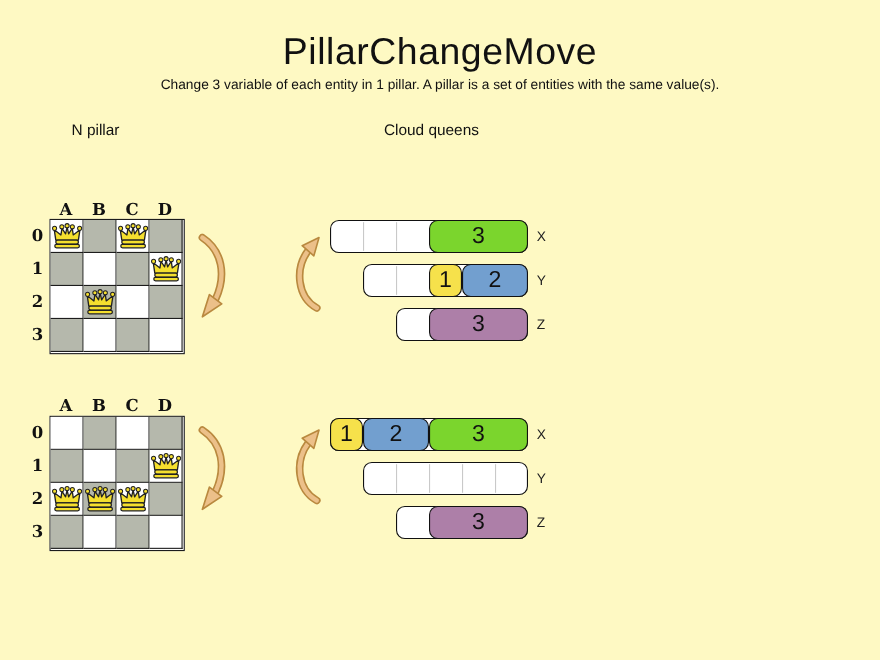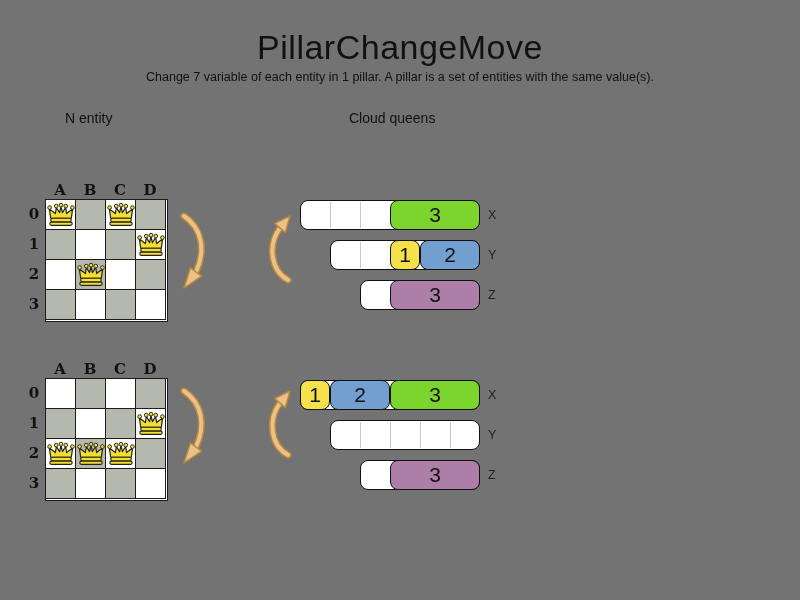--- a/index.html
+++ b/index.html
@@ -1,16 +1,16 @@
 <!DOCTYPE html>
 <html><head>
 <meta charset="utf-8">
 <style>
   html,body{margin:0;padding:0;background:#fff;}
-  #canvas{position:relative;width:800px;height:600px;background:#737373;overflow:hidden;
+  #canvas{position:relative;width:800px;height:600px;background:#fef9c3;overflow:hidden;
           font-family:"Liberation Sans",sans-serif;color:#111;}
   .abs{position:absolute;}
   #title{left:0;top:28px;width:800px;text-align:center;font-size:34px;letter-spacing:.5px;}
   #subtitle{left:0;top:70px;width:800px;text-align:center;font-size:12.5px;}
   .section-label{font-size:14px;}
   
   .board{border:1px solid #1c1c1c;background:#fff;}
   .cell{width:30px;height:30px;box-sizing:border-box;border-right:1px solid #1c1c1c;
         border-bottom:1px solid #1c1c1c;position:absolute;}
   .cell.dark{background:#b5b8ac;}
@@ -25,23 +25,23 @@
   .block{box-sizing:border-box;border:1.5px solid #111;border-radius:8px;text-align:center;
          font-size:21px;line-height:27px;color:#111;}
   .sep{width:1px;background:#c9c9c9;}
   .bar-label{font-size:12.5px;color:#222;}
 </style>
 </head>
 <body>
 
 <div id="canvas">
   <div id="title" class="abs">PillarChangeMove</div>
-  <div id="subtitle" class="abs">Change 7 variable of each entity in 1 pillar. A pillar is a set of entities with the same value(s).</div>
-
-  <div class="abs section-label" style="left:65px;top:110px;">N entity</div>
+  <div id="subtitle" class="abs">Change 3 variable of each entity in 1 pillar. A pillar is a set of entities with the same value(s).</div>
+
+  <div class="abs section-label" style="left:65px;top:110px;">N pillar</div>
   <div class="abs section-label" style="left:349px;top:110px;">Cloud queens</div>
 
   <div id="board-mount-0">
       <div class="abs col-label" style="left: 45px; top: 181px;">A</div>
       <div class="abs col-label" style="left: 75px; top: 181px;">B</div>
       <div class="abs col-label" style="left: 105px; top: 181px;">C</div>
       <div class="abs col-label" style="left: 135px; top: 181px;">D</div>
       <div class="abs row-label" style="left: 26px; top: 199px;">0</div>
       <div class="abs row-label" style="left: 26px; top: 229px;">1</div>
       <div class="abs row-label" style="left: 26px; top: 259px;">2</div>

